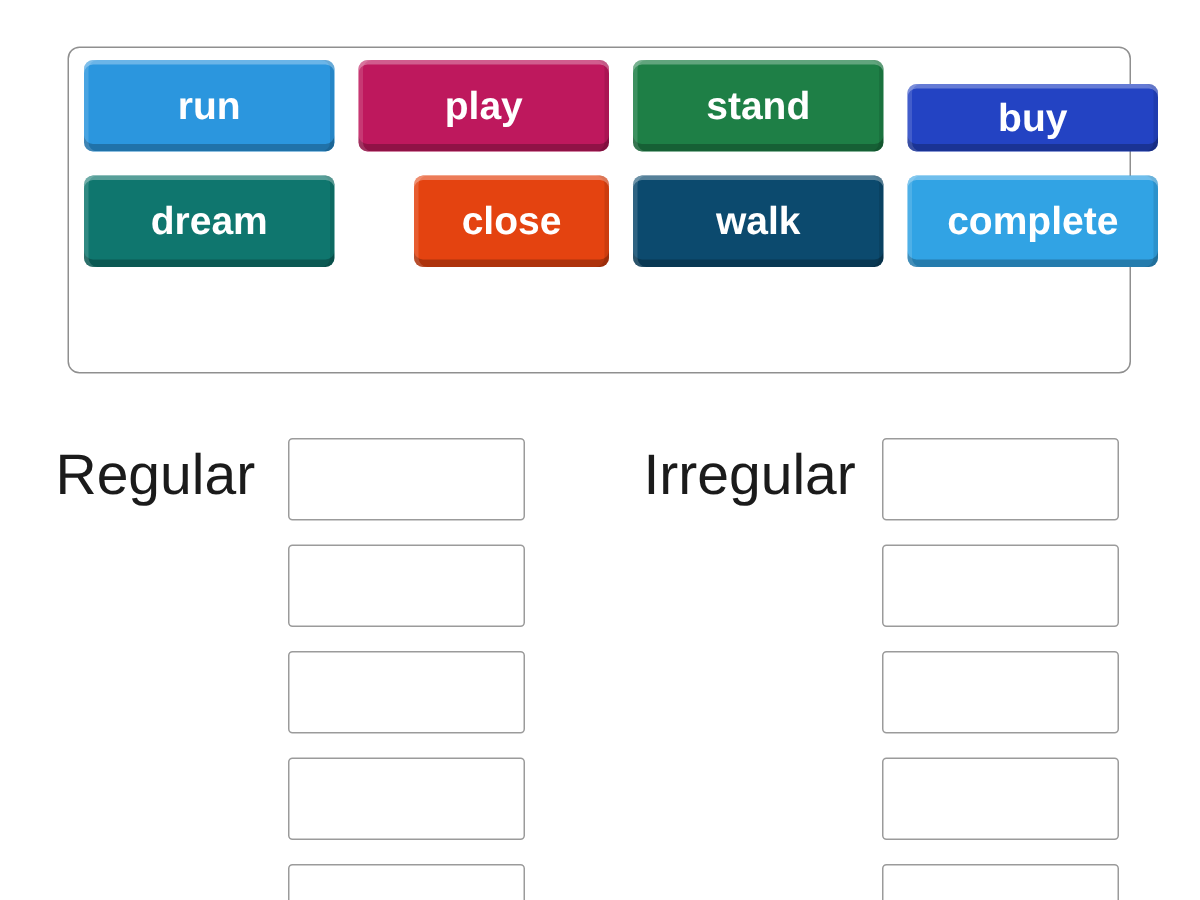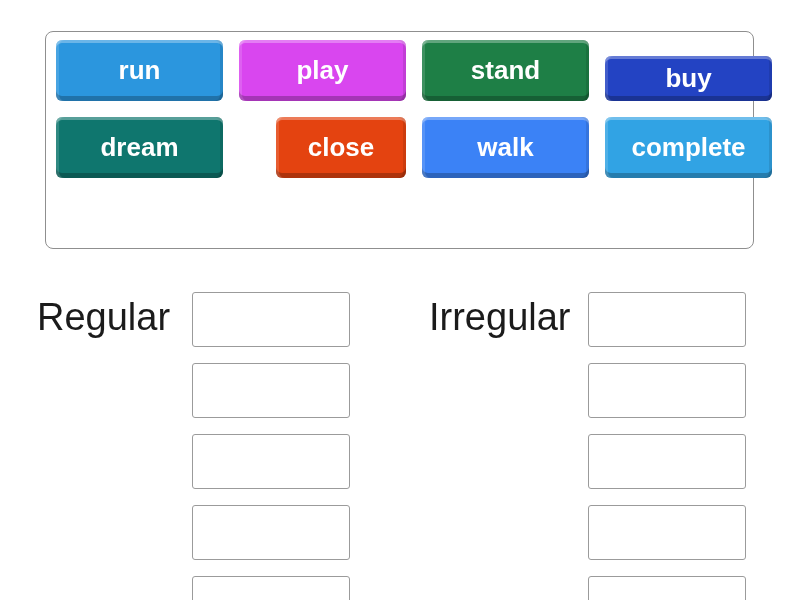--- a/index.html
+++ b/index.html
@@ -92,26 +92,26 @@
   }
 </style>
 </head>
 <body>
 
 <div class="stage">
 
   <div class="bank">
     <div class="tiles" id="tiles">
         <div class="tile" style="background: rgb(43, 150, 222);">run</div>
-        <div class="tile" style="background: #d946ef;">play</div>
+        <div class="tile" style="background: #be185d;">play</div>
         <div class="tile" style="background: rgb(30, 127, 70);">stand</div>
         <div class="tile" style="background: rgb(35, 67, 195); margin-top: 16px;">buy</div>
         <div class="tile" style="background: #0f766e;">dream</div>
         <div class="tile" style="background: rgb(228, 67, 16); margin-left: 37px;">close</div>
-        <div class="tile" style="background: #3b82f6;">walk</div>
+        <div class="tile" style="background: #0c4a6e;">walk</div>
         <div class="tile" style="background: rgb(49, 163, 228);">complete</div>
       </div>
   </div>
 
   <div class="groups">
     <div class="group">
       <h2 class="group-title">Regular</h2>
       <div class="slots">
           <div class="slot"></div>
           <div class="slot"></div>

